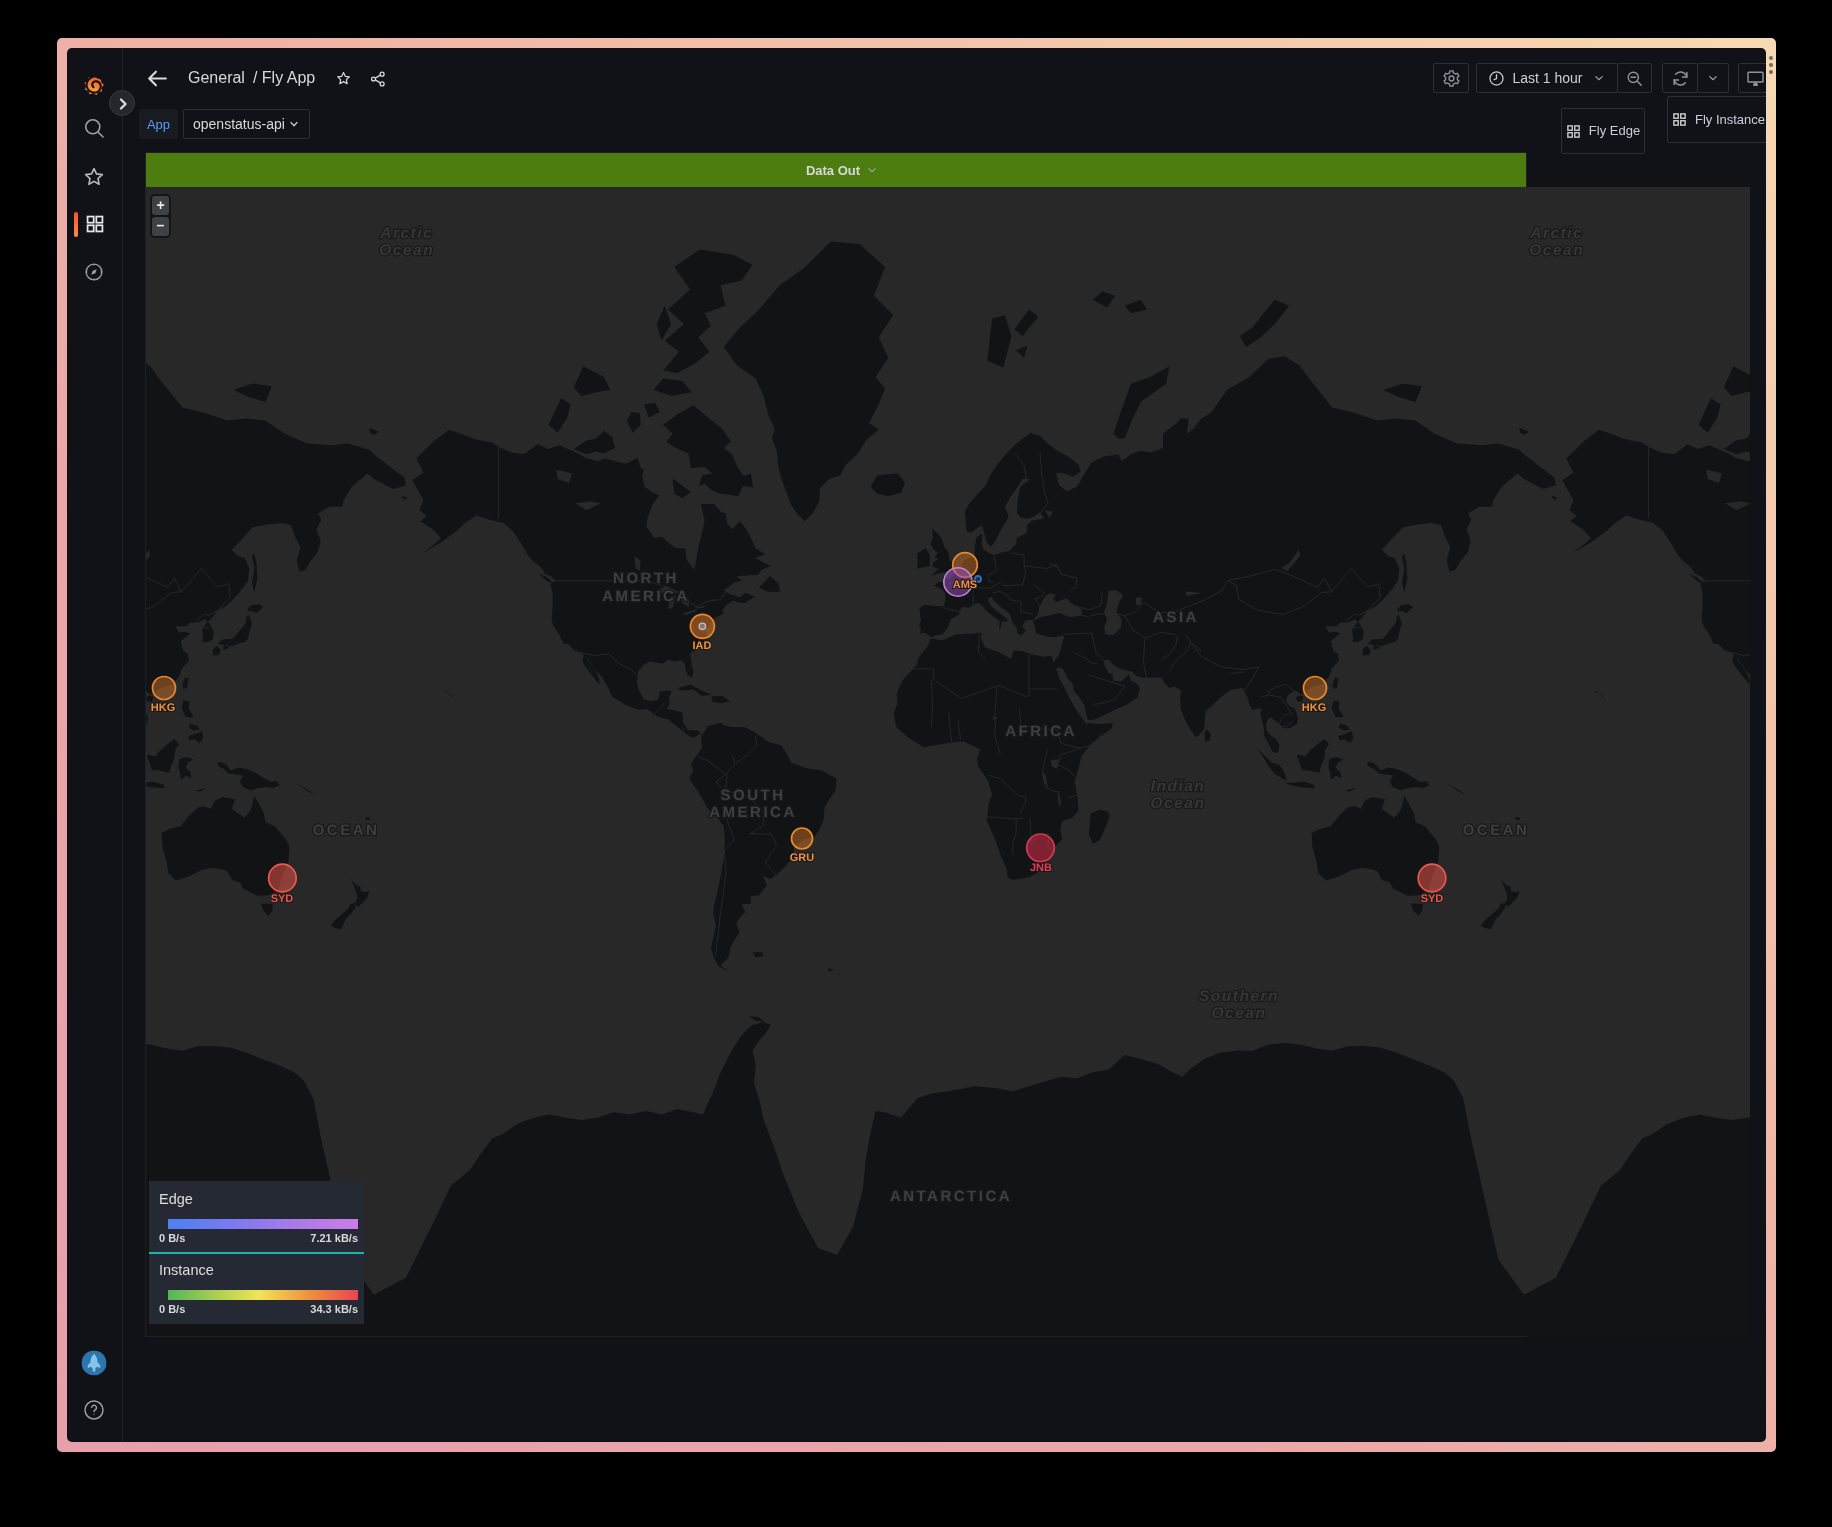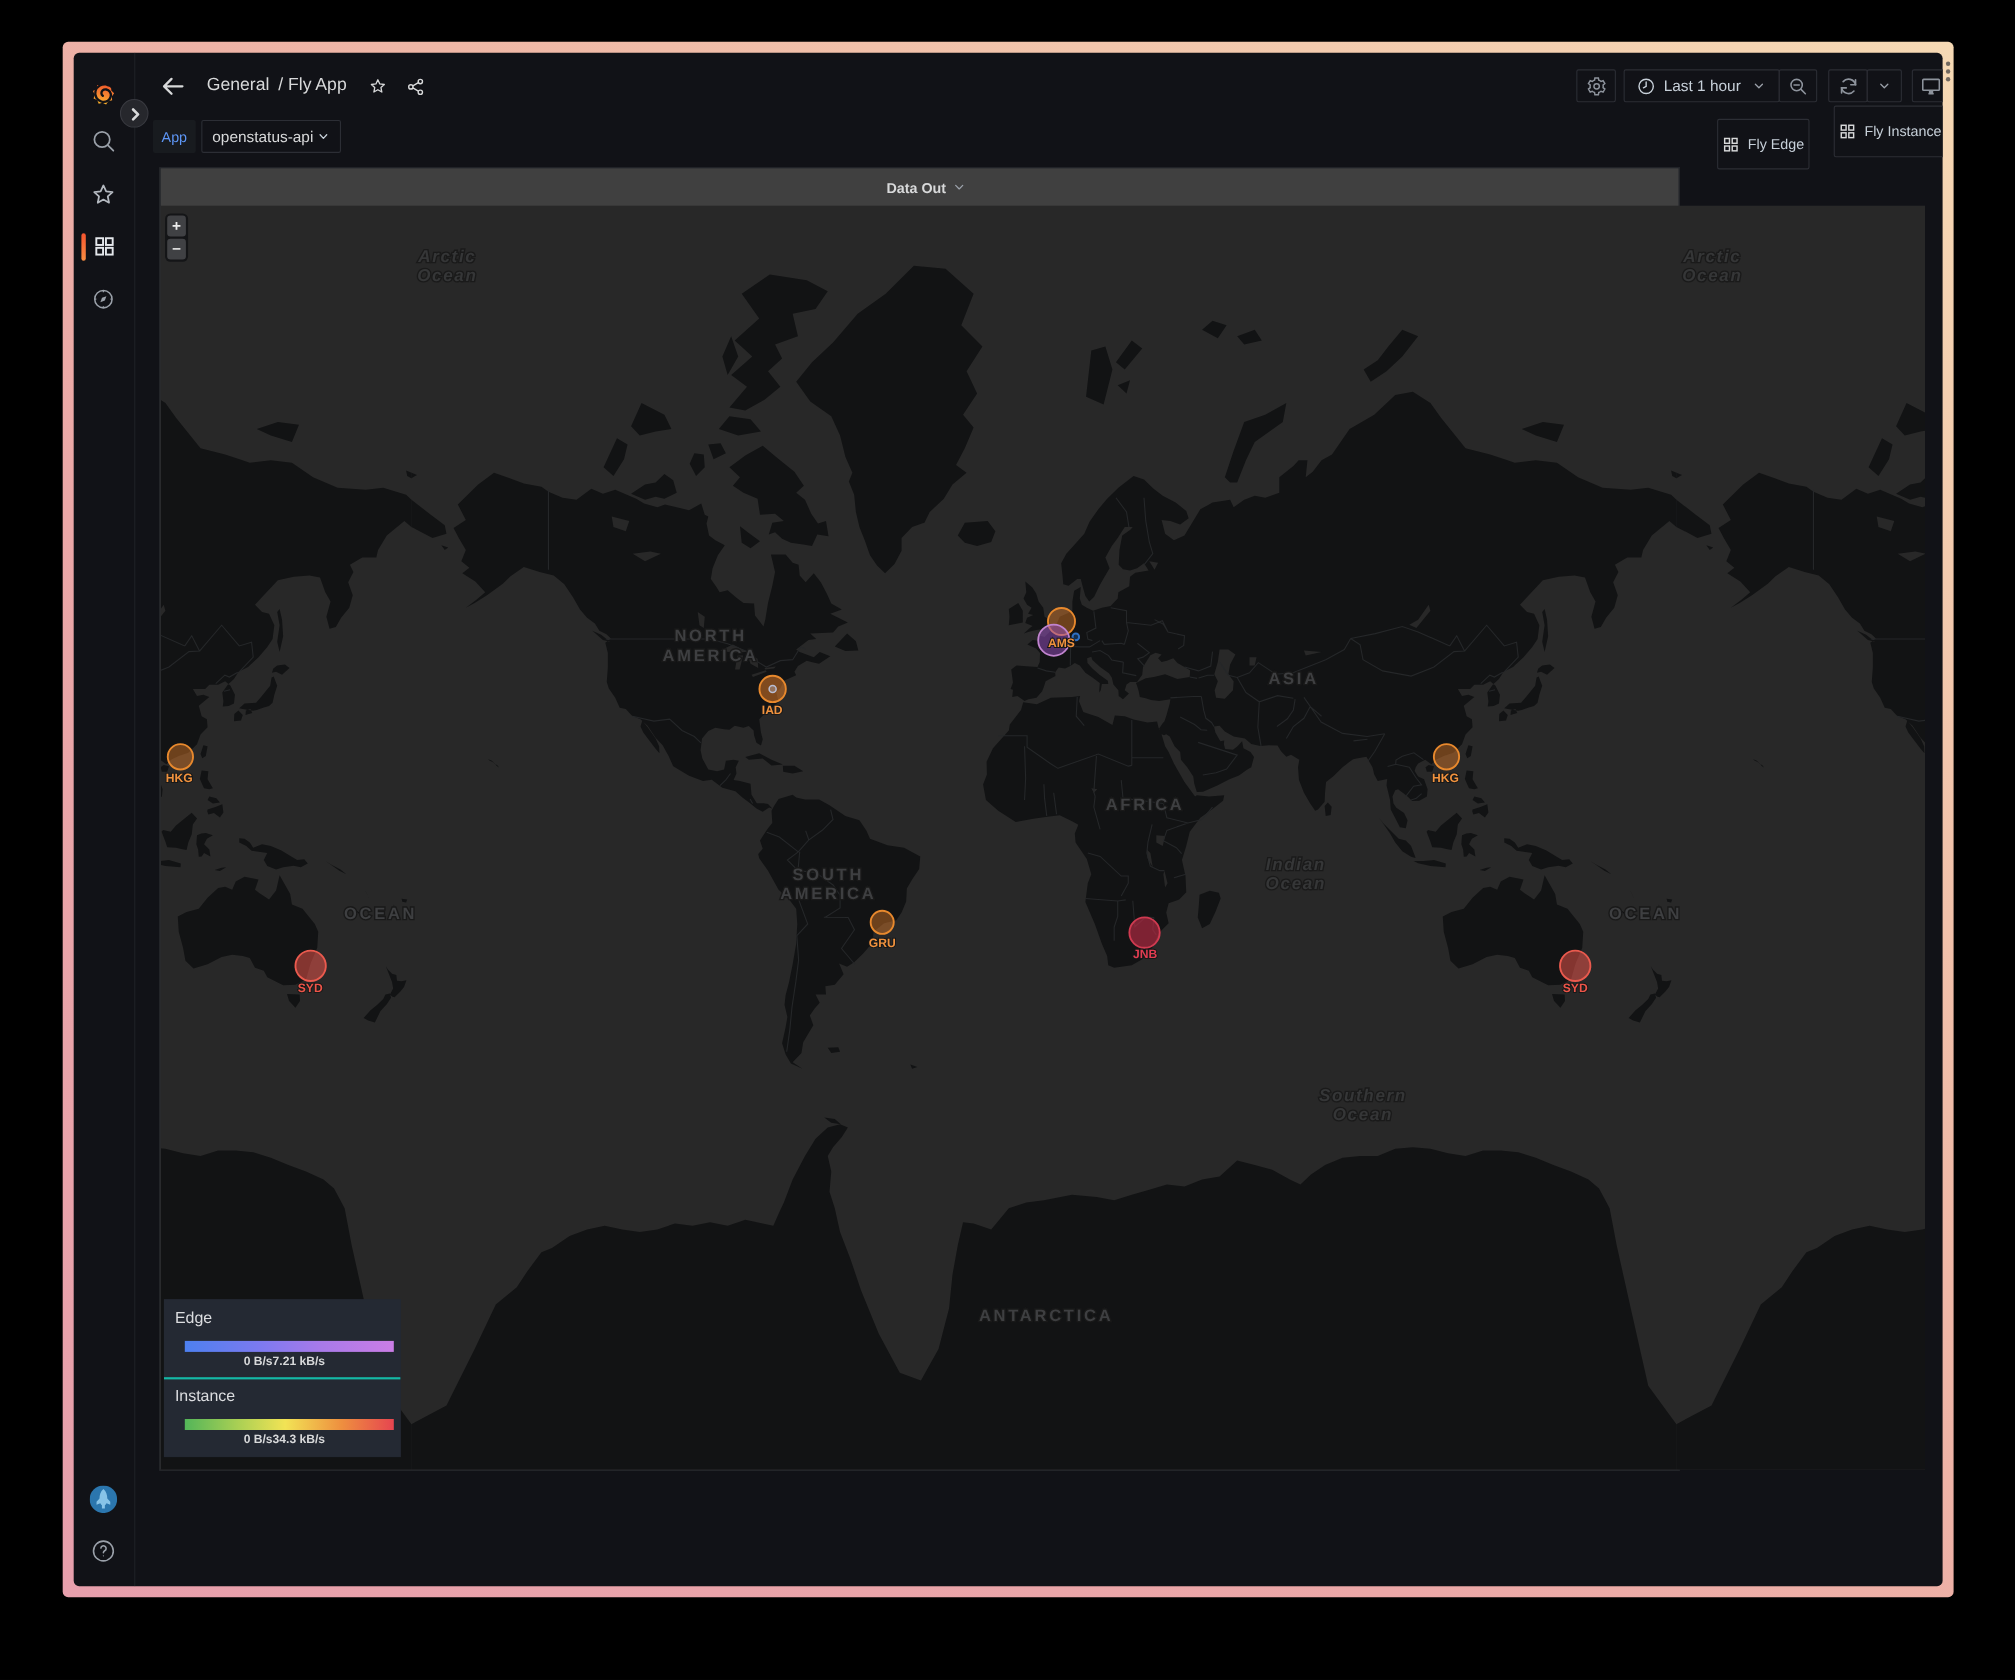--- a/index.html
+++ b/index.html
@@ -18,21 +18,21 @@
 .expand { position:absolute; left:42px; top:42px; width:26px; height:26px;
   border-radius:50%; background:#26272c; border:1px solid #393a40; z-index:5; line-height:0; }
 .navtitle { position:absolute; left:121px; top:21px; height:18px; font-size:16px;
   color:#d8d9da; white-space:nowrap; }
 .btn { position:absolute; border:1px solid #2c2e35; border-radius:2px;
   background:#111217; display:flex; align-items:center; justify-content:center;
   color:#c7d0d9; font-size:14px; font-weight:500; gap:7px; line-height:0;margin-left:24px; }
 .chip { position:absolute; height:30px; border-radius:2px; display:flex;
   align-items:center; }
 .panel { position:absolute; left:78px; top:104px; width:1382px; height:1185px;
-  background:#404040; border:1px solid #1d2026; }
+  background:#4d7c0f; border:1px solid #1d2026; }
 .phead { position:absolute; left:0; top:0; right:0; height:34px; display:flex;
   align-items:center; justify-content:center; gap:5px; color:#d8d9da;
   font-size:13px; font-weight:700; }
 .map { position:absolute; left:0; top:34px; width:1604px; height:1149px;
   background:#282828; overflow:hidden; }
 .land { fill:#121314; }
 .sea { fill:#282828; }
 .bord { fill:none; stroke:#252729; stroke-width:1; }
 text.ct { fill:#3e3f41; font-size:15px; font-weight:700; letter-spacing:2.5px;
   text-anchor:middle; paint-order:stroke; stroke:#191919; stroke-width:2.5px; }
@@ -43,21 +43,21 @@
 .zoomc { position:absolute; left:4px; top:7px; width:21px; background:#141517;
   border-radius:5px; padding:2px; z-index:4; }
 .zbtn { width:17px; height:19px; background:#404144; color:#ececec;
   font-size:14px; font-weight:700; text-align:center; line-height:19px; border-radius:3px; }
 .legend { position:absolute; left:3px; top:994px; width:215px; z-index:4;
   background:#242933; color:#d8d9da; }
 .lsec { padding:10px 6px 8px 10px; }
 .lsec.b { border-top:2px solid #14b8a6; padding-top:8px; padding-bottom:9px; }
 .ltitle { font-size:14.5px; font-weight:400; color:#dcdde0; }
 .lbar { height:10px; margin-top:12px; margin-left:9px; }
-.lvals { display:flex; justify-content:center; font-size:11px;
+.lvals { display:flex; justify-content:space-between; font-size:11px;
   font-weight:700; margin-top:3px; }
 .dot { position:absolute; width:4px; height:4px; border-radius:50%; background:#71685f; }
 </style></head>
 <body>
 <div class="win">
     <div class="app">
 
 <div class="sidebar">
   <div class="sic" style="left:27px;top:37px"><svg width="30" height="30" viewBox="0 0 64 64">
 <defs>

